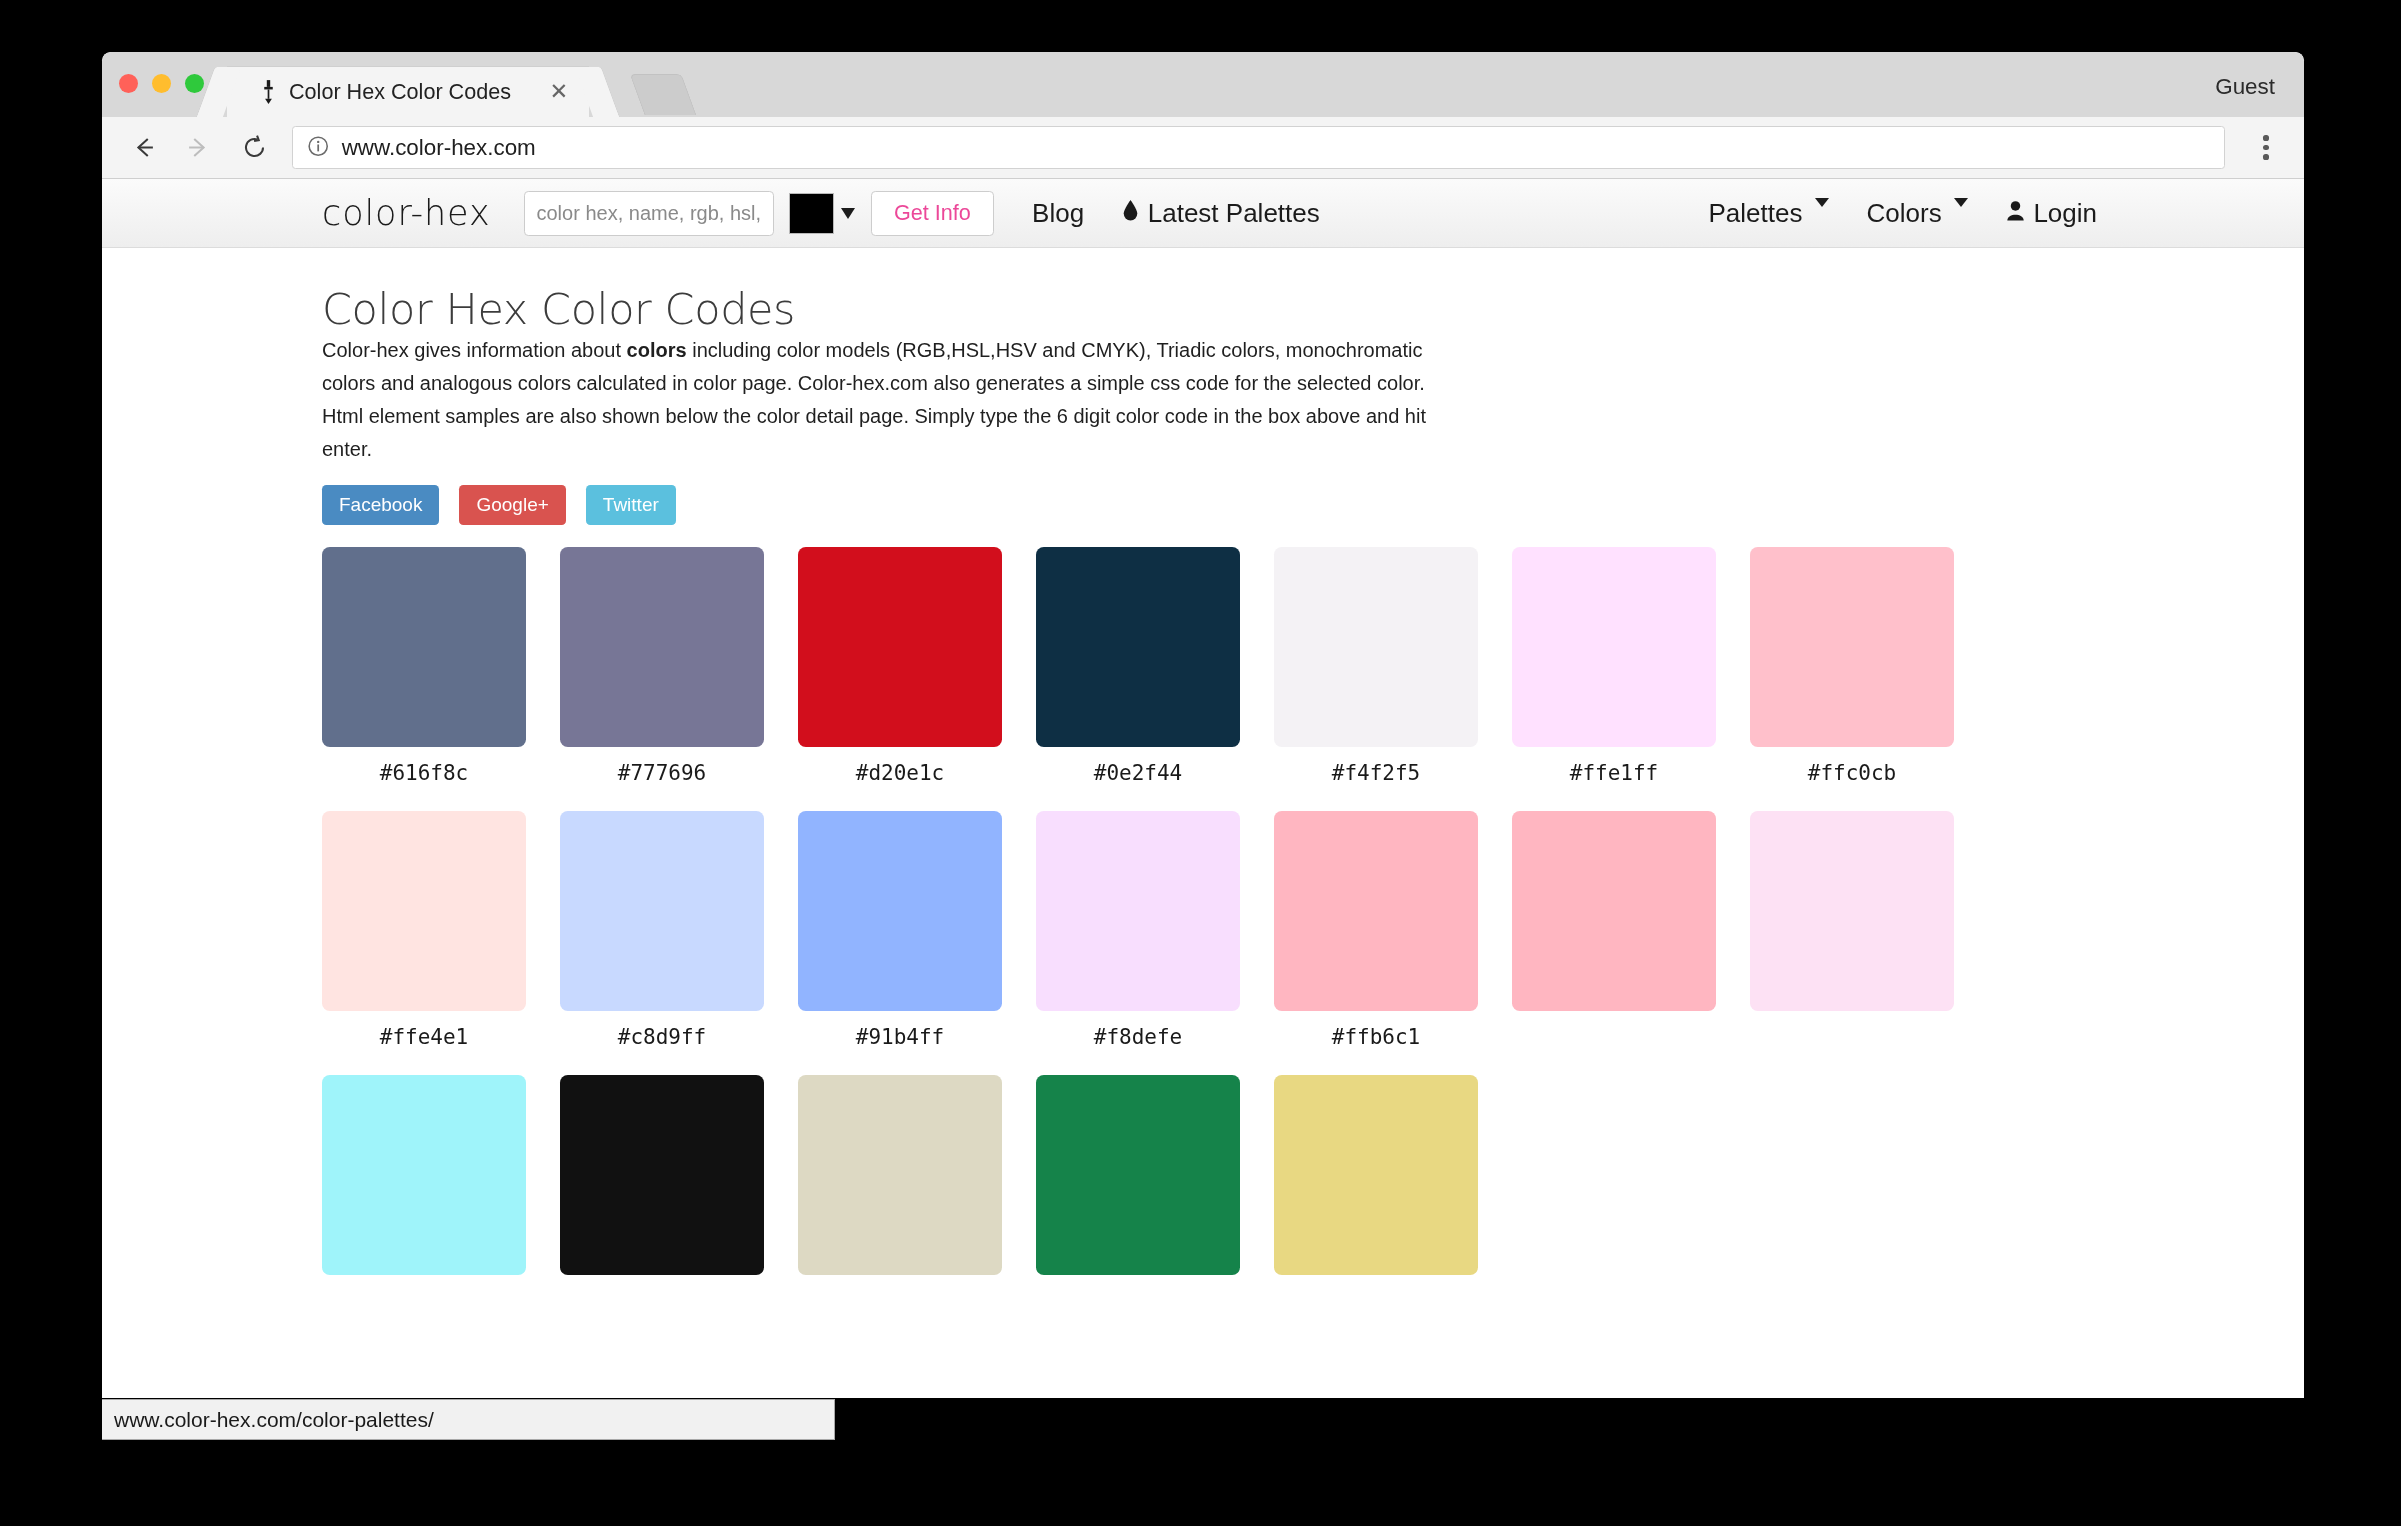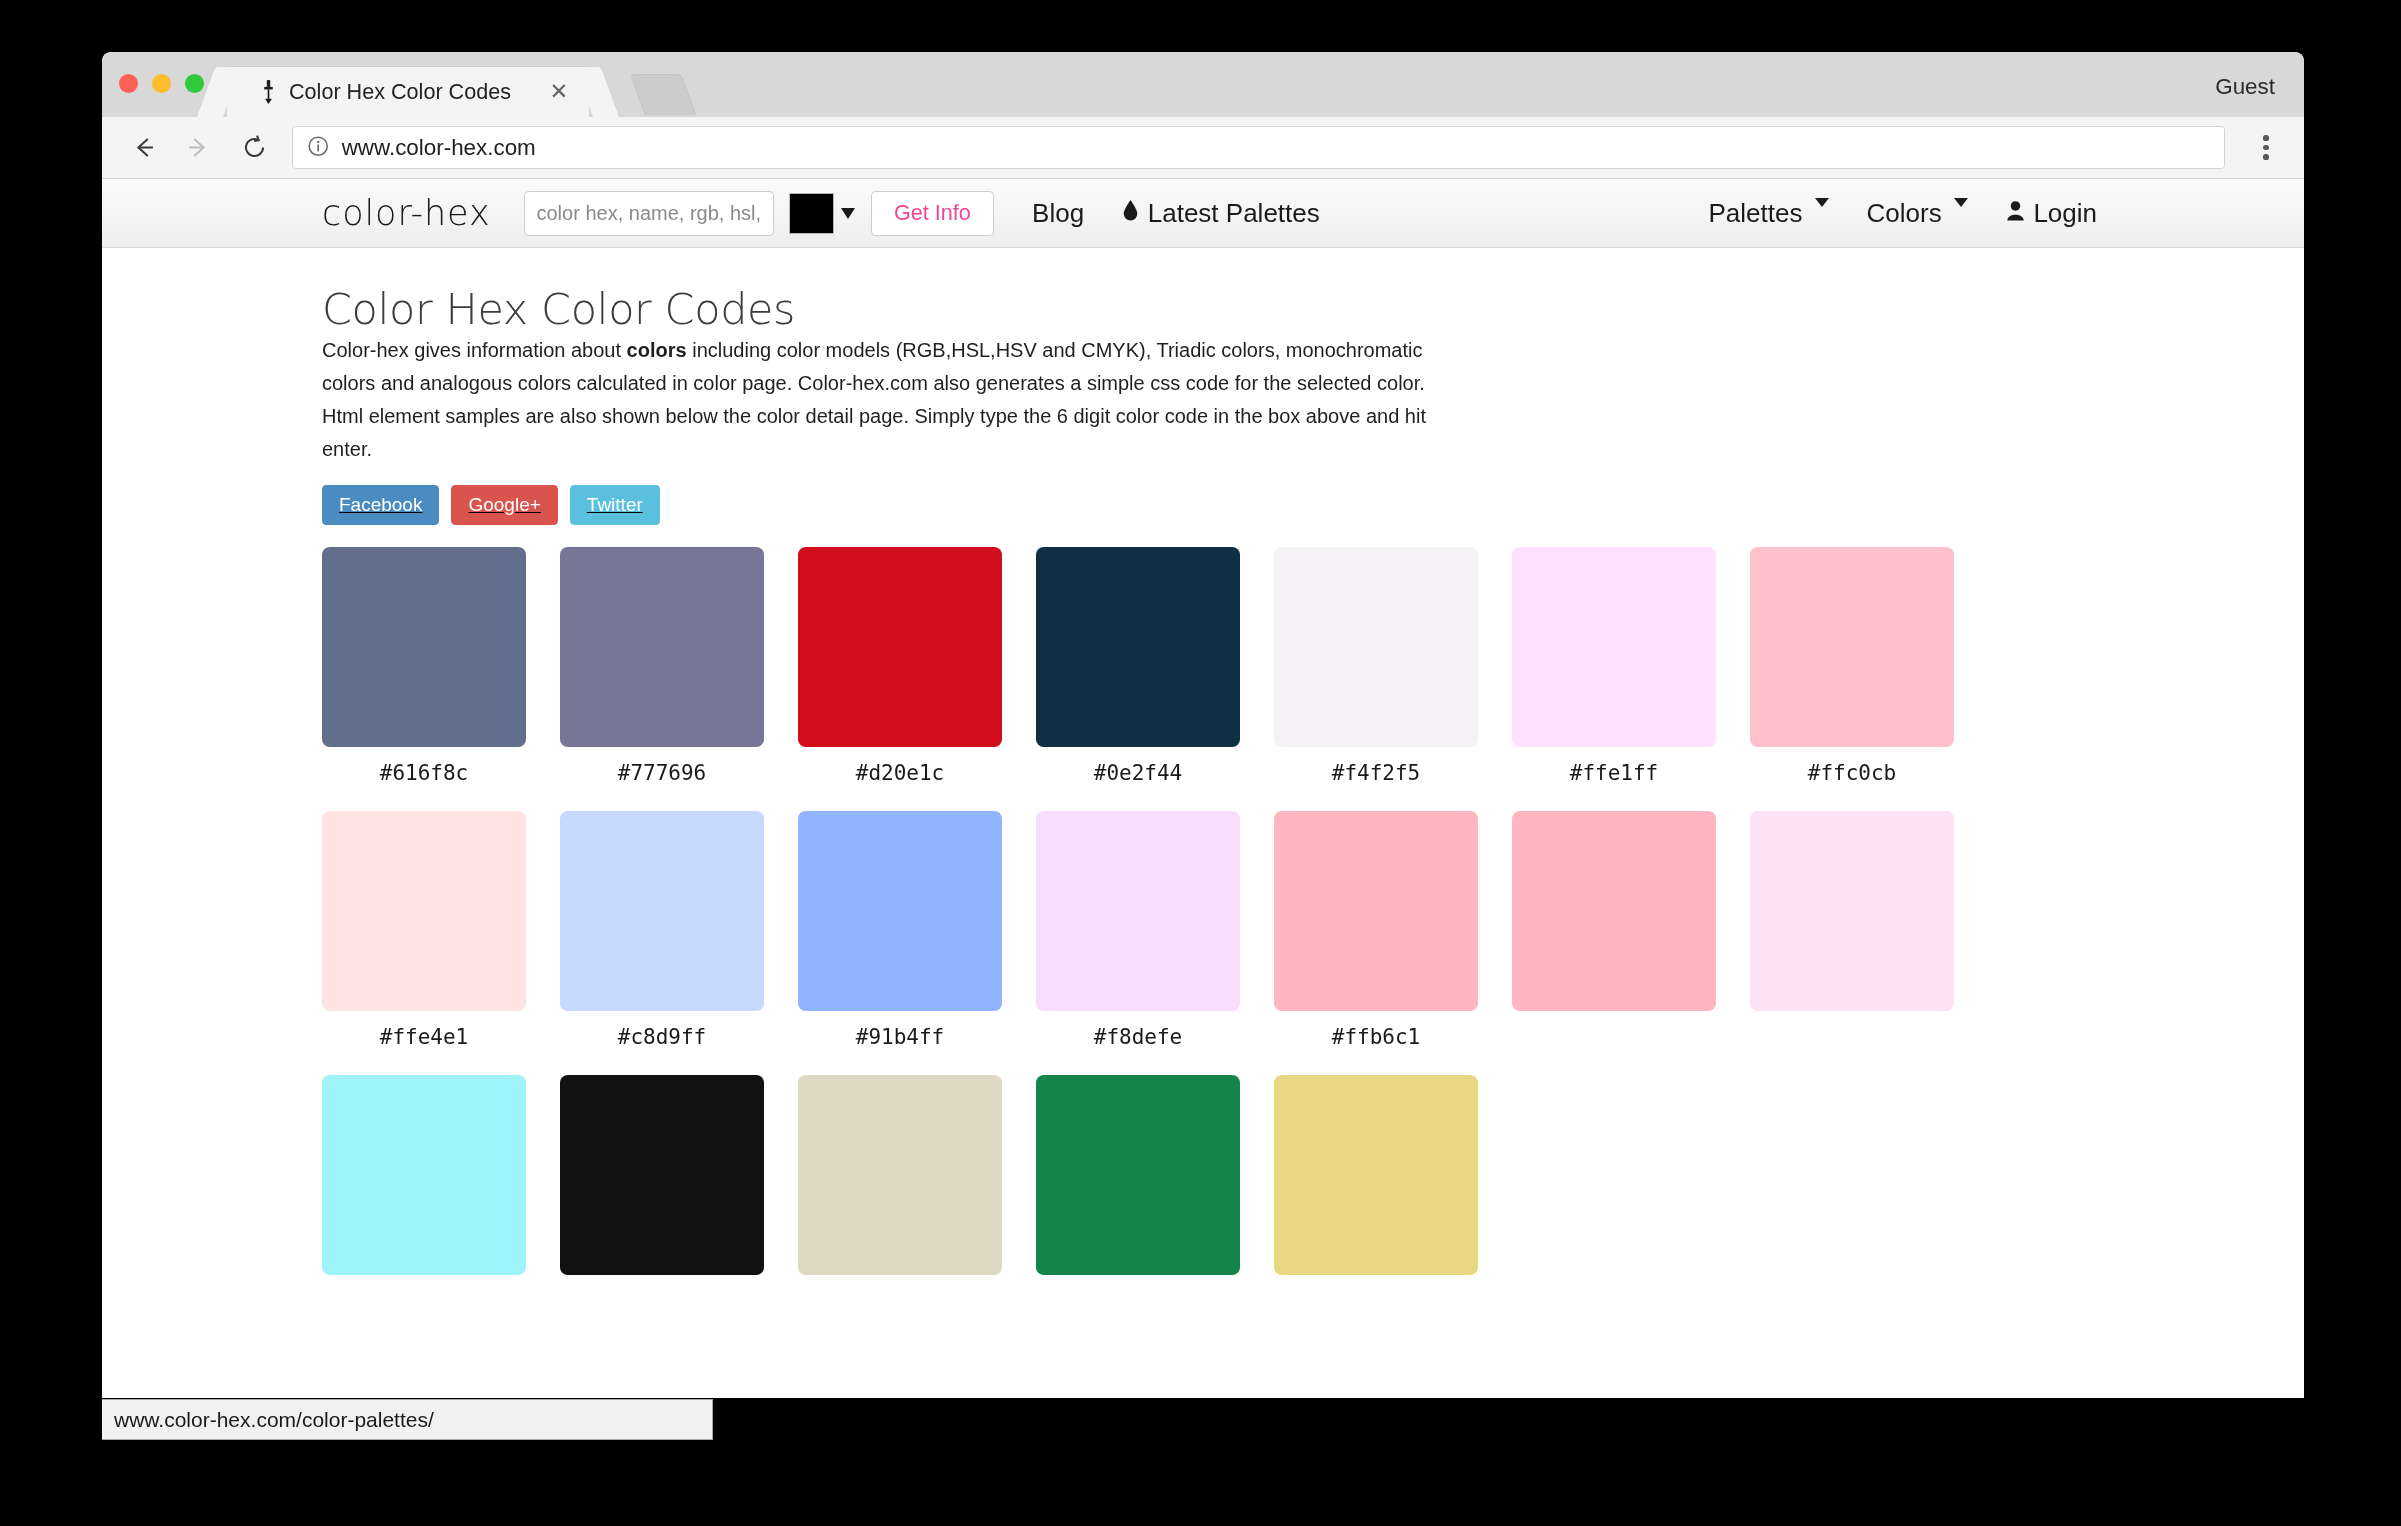--- a/index.html
+++ b/index.html
@@ -222,21 +222,21 @@
   }
   #intro-paragraph {
     width: 1117px;
     font-size: 20px;
     line-height: 33px;
     color: #1f1f1f;
   }
   #intro-paragraph b { font-weight: bold; }
   #social-buttons {
     margin-top: 19px;
-    display: flex; gap: 12px; text-decoration: underline;
+    display: flex; gap: 20px;
   }
   .social-btn {
     height: 40px;
     padding: 0 17px;
     border: none; border-radius: 4.3px;
     color: #fff;
     font-size: 19px;
     display: flex; align-items: center;
     font-family: "Liberation Sans", sans-serif;
   }
@@ -267,21 +267,21 @@
     font-family: "DejaVu Sans Mono", monospace;
     font-size: 21px;
     color: #1a1a1a;
     padding: 14px 0 26px 0;
   }
 
   
   #status-bubble {
     position: absolute;
     left: 102px; bottom: 86px;
-    width: 611px; height: 41px;
+    width: 733px; height: 41px;
     background: #f1f1f1;
     border: 0.9px solid #a8a8a8;
     border-left: none;
     display: flex; align-items: center;
     padding-left: 12px;
     font-size: 21px;
     color: #1a1a1a;
     z-index: 50;
   }
 </style>

